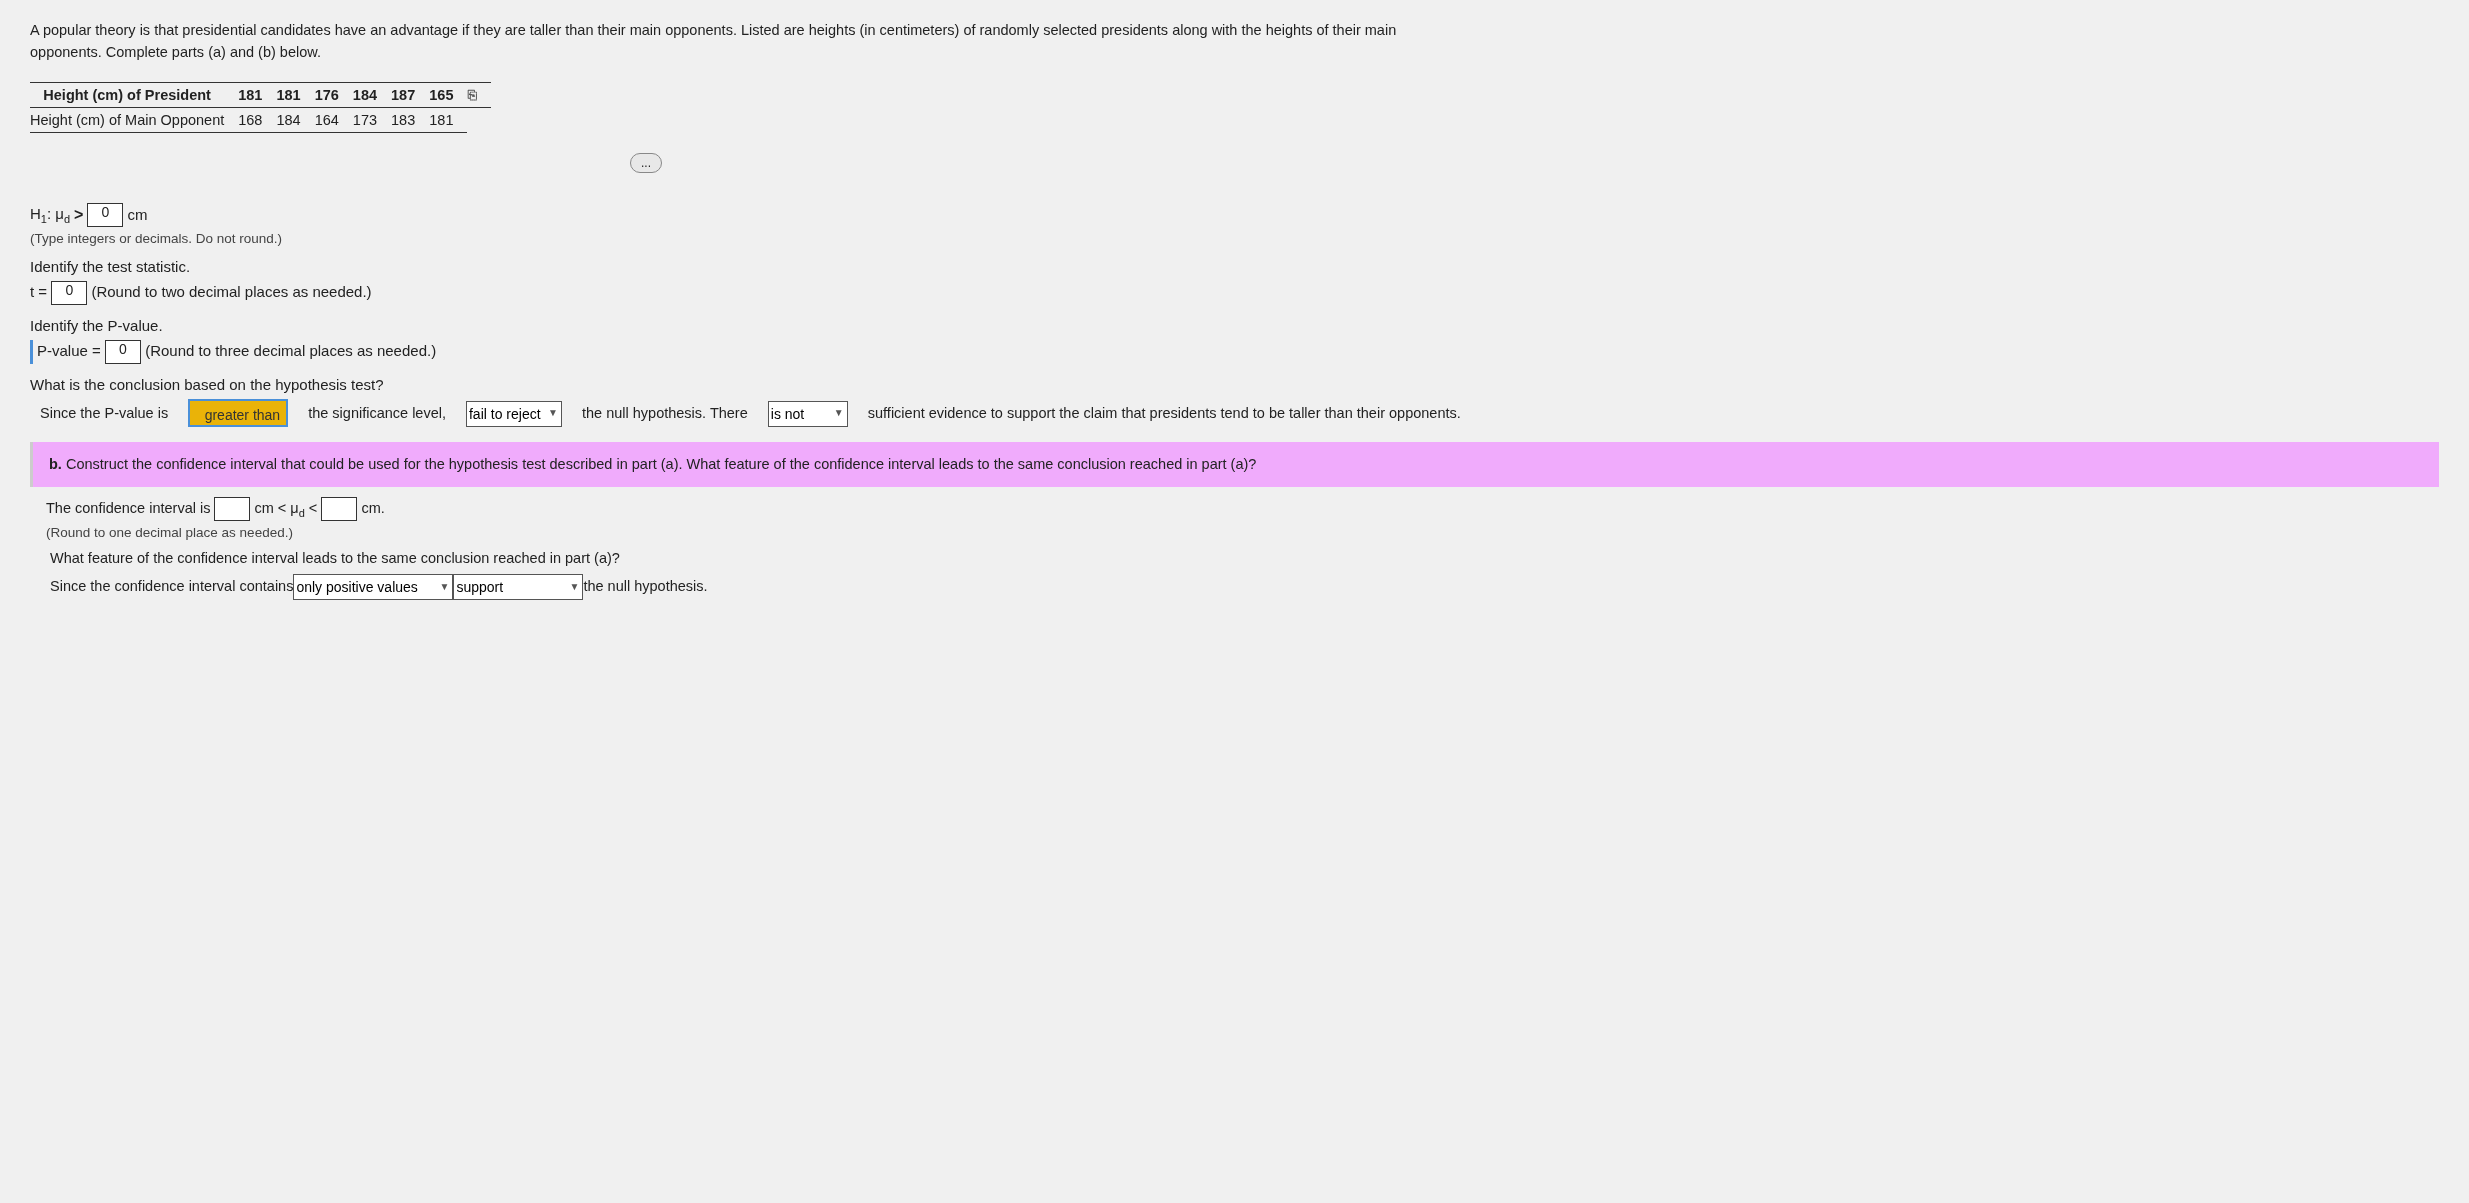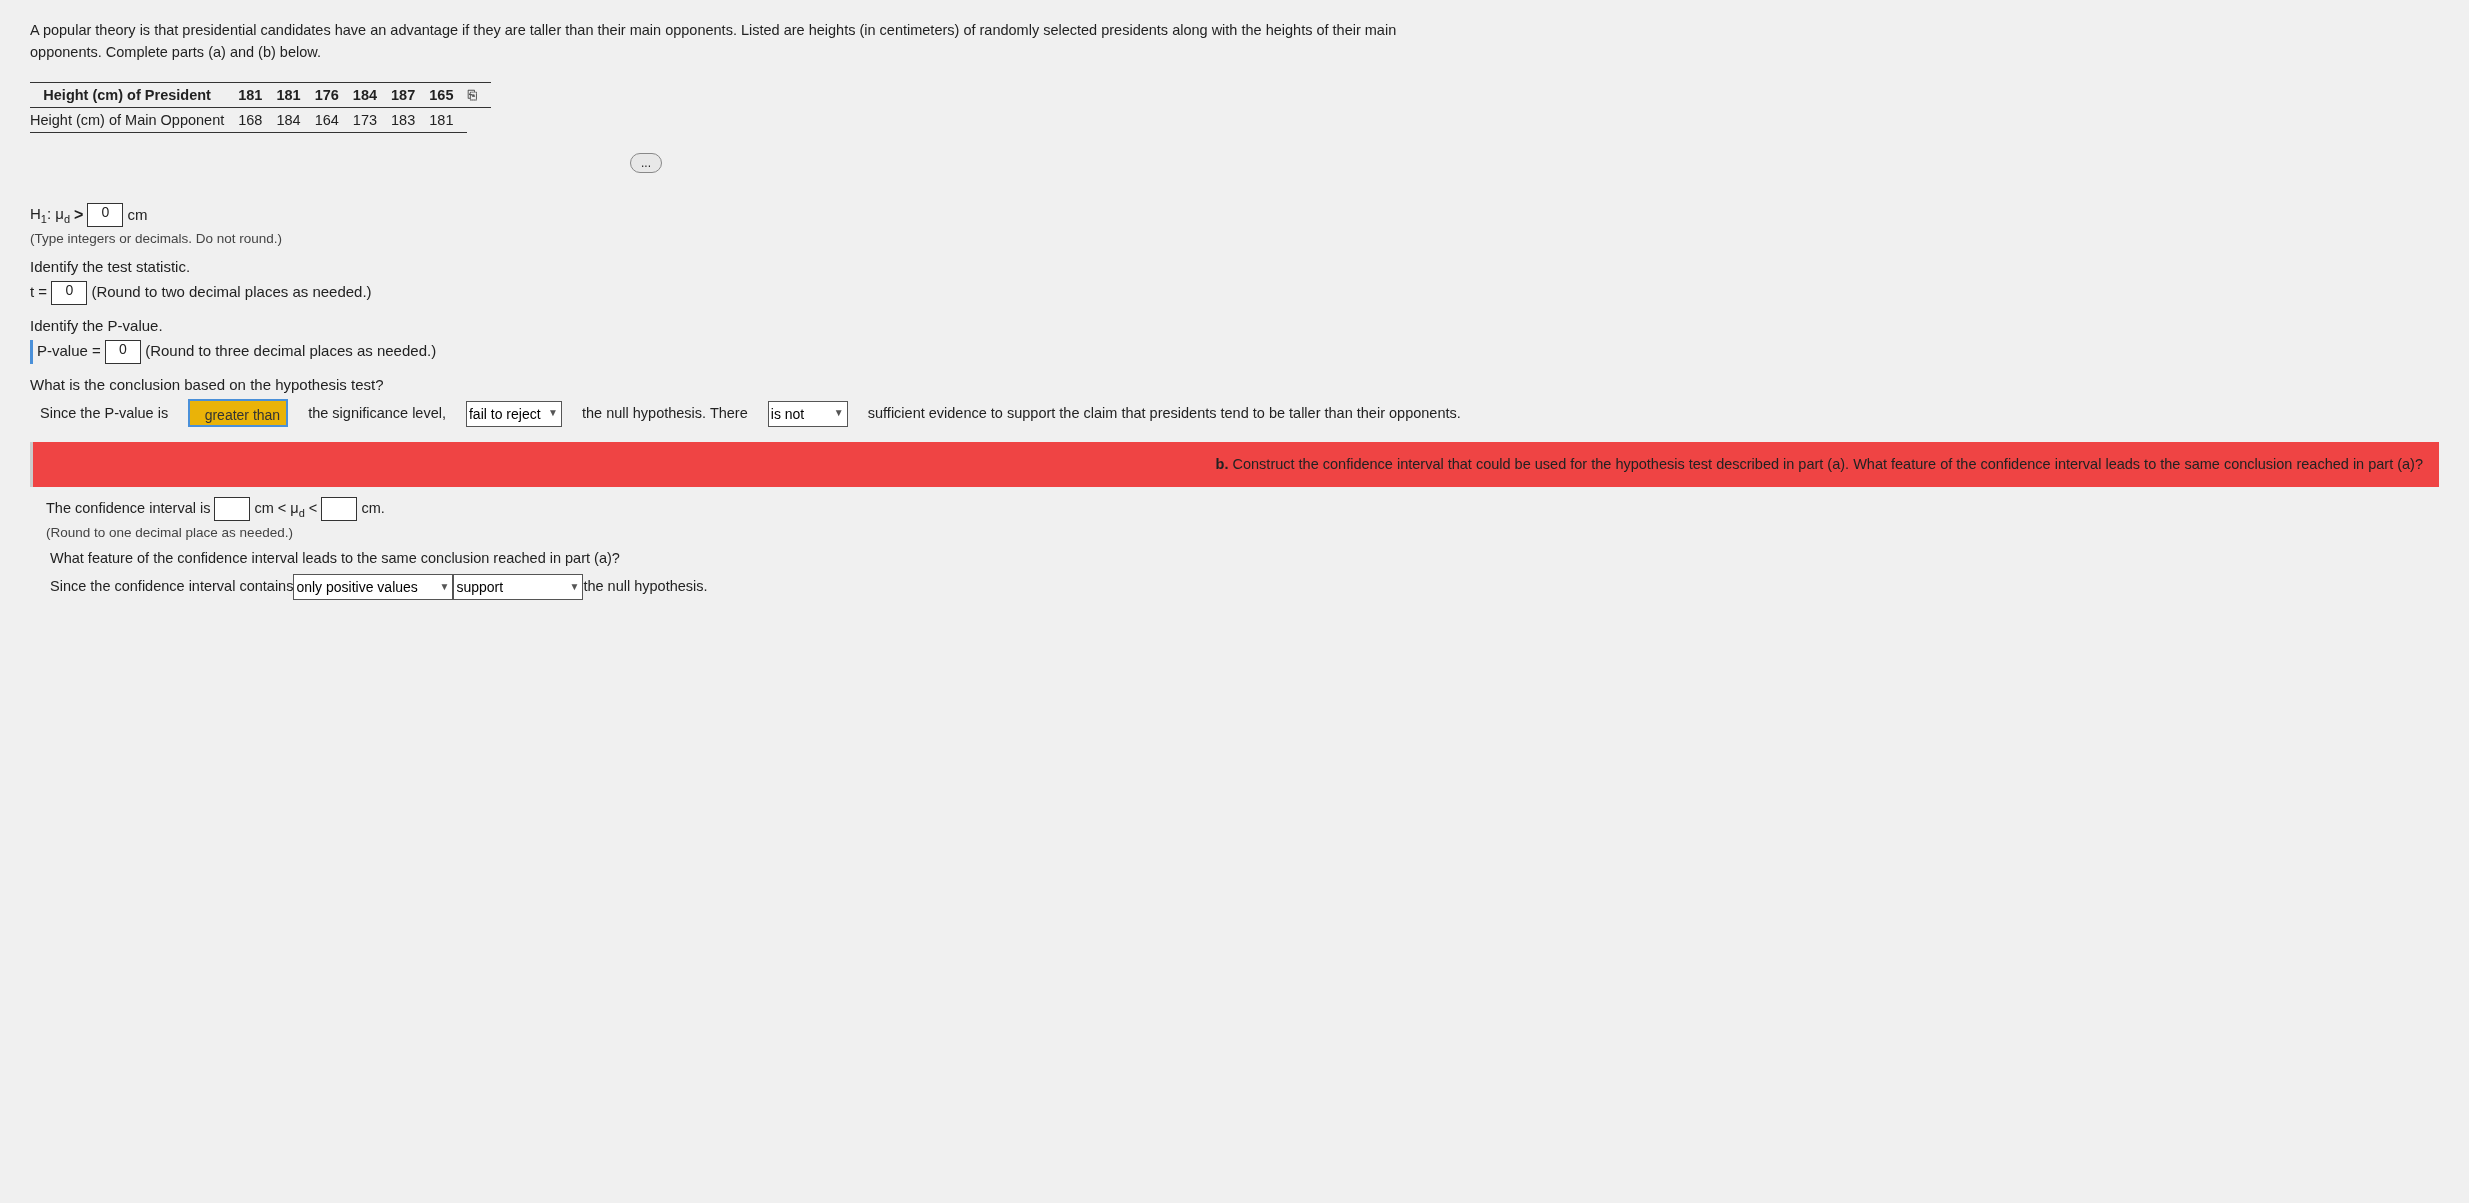--- a/index.html
+++ b/index.html
@@ -103,28 +103,27 @@
       transform: translateY(-50%);
       pointer-events: none;
       color: #555;
     }
     .conclusion-line {
       font-size: 14.5px;
       line-height: 2;
       margin-bottom: 4px;
     }
     .part-b {
-      background: #ef4444;
+      background: #f0abfc;
       padding: 12px 16px;
       margin-top: 14px;
       margin-bottom: 10px;
       font-size: 14.5px;
       line-height: 1.5;
       border-left: 3px solid #ccc;
-      text-align: right;
     }
     .conf-interval-line {
       font-size: 14.5px;
       margin-bottom: 4px;
       padding-left: 16px;
     }
     .round-note {
       font-size: 13.5px;
       color: #444;
       padding-left: 16px;

